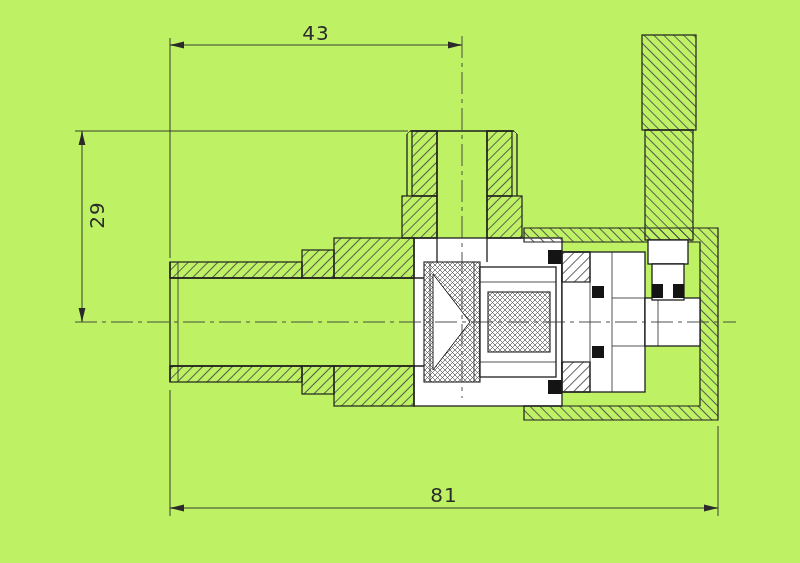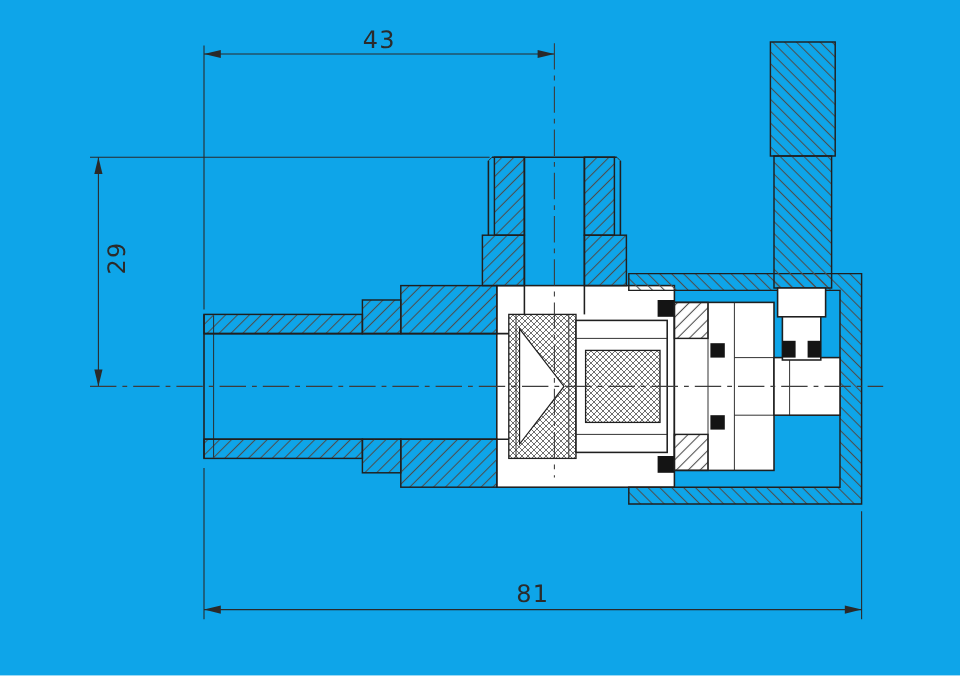--- a/index.html
+++ b/index.html
@@ -1,16 +1,16 @@
 <!DOCTYPE html>
 <html><head>
 <meta charset="utf-8">
 <style>
   html,body{margin:0;padding:0;background:#ffffff;}
-  .stage{width:800px;height:563px;background:#0ea5e9;position:relative;overflow:hidden;
+  .stage{width:800px;height:563px;background:#bef264;position:relative;overflow:hidden;
          font-family:"DejaVu Sans", sans-serif;}
   svg{display:block;}
   .outline{fill:none;stroke:#1f1f1f;stroke-width:1.3;}
   .thin{fill:none;stroke:#2a2a2a;stroke-width:0.8;}
   .white{fill:#ffffff;stroke:#1f1f1f;stroke-width:1.3;}
   .hatchA{fill:url(#hatchA);stroke:#1f1f1f;stroke-width:1.2;}
   .hatchB{fill:url(#hatchB);stroke:#1f1f1f;stroke-width:1.2;}
   .xhatch{fill:url(#xhatch);stroke:#1f1f1f;stroke-width:1.1;}
   .seal{fill:#141414;stroke:none;}
   .dimline{fill:none;stroke:#2a2a2a;stroke-width:0.9;}

